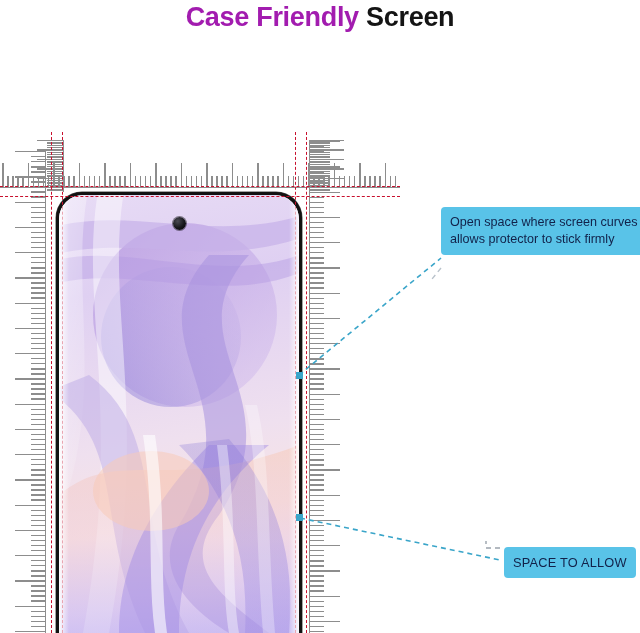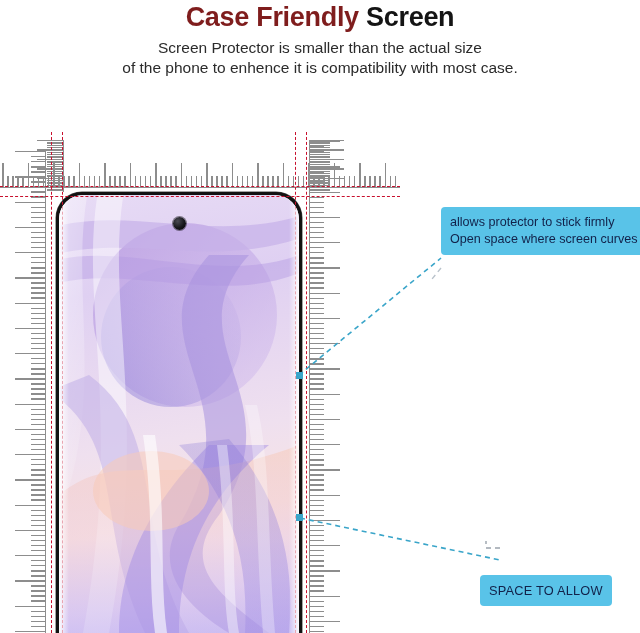--- a/index.html
+++ b/index.html
@@ -9,21 +9,21 @@
     position:relative; overflow:hidden;
   }
 
   
   #header { position:absolute; top:0; left:0; width:640px; height:88px; }
   #title {
     position:absolute; top:2px; left:0; width:640px;
     text-align:center; font-size:27px; font-weight:bold;
     letter-spacing:-0.3px; white-space:nowrap;
   }
-  #title .hl { color:#7f1d1d; }
+  #title .hl { color:#a21caf; }
   #title .nm { color:#141414; }
   #subtitle {
     position:absolute; top:38px; left:0; width:640px;
     text-align:center; color:#2b2b2b;
     font-size:15.5px; line-height:20px;
   }
   #subtitle .l2 { display:block; }
 
   
   #stage { position:absolute; top:0; left:0; width:640px; height:633px; }
@@ -110,40 +110,36 @@
     position:absolute;
     background:#59c3e8;
     border-radius:4px;
     color:#12224a;
     font-size:12.6px;
     line-height:17px;
     padding:7px 9px;
     white-space:nowrap;
   }
   #callout-1 { left:441px; top:207px; }
-  #callout-2 { left:480px; top:547px; font-size:12.8px; letter-spacing:.2px;margin-top:28px; }
+  #callout-2 { left:504px; top:547px; font-size:12.8px; letter-spacing:.2px; }
   .callout .ln { display:block; }
 
   
   .leader { position:absolute; overflow:visible; }
   .marker {
     position:absolute; width:7px; height:7px; background:#3aa5c9;
     z-index:7;
   }
 </style>
 </head>
 <body>
 
 <div id="header">
   <div id="title">
     <span class="hl">Case Friendly</span><span class="nm">&nbsp;</span><span class="nm">Screen</span>
-  </div>
-  <div id="subtitle">
-    <span class="l1">Screen Protector is smaller than the actual size</span>
-    <span class="l2">of the phone to enhence it is compatibility with most case.</span>
   </div>
 </div>
 
 <div id="stage">
 
   <div class="ruler" id="ruler-top">
       <div class="base"></div>
       <div class="tick" style="left: 2px; height: 24px;"></div>
       <div class="tick" style="left: 7.1px; height: 11px;"></div>
       <div class="tick" style="left: 12.2px; height: 11px;"></div>
@@ -540,19 +536,19 @@
     <line x1="299" y1="375" x2="441" y2="258" stroke="#3aa5c9" stroke-width="1.6" stroke-dasharray="5 4"></line>
     <line x1="299" y1="375" x2="441" y2="270" stroke="#cfd6dd" stroke-width="1.4" stroke-dasharray="5 4" opacity="0"></line>
     <line x1="441" y1="268" x2="432" y2="279" stroke="#b9c2cb" stroke-width="1.4" stroke-dasharray="5 4"></line>
     <line x1="300" y1="518" x2="500" y2="560" stroke="#3aa5c9" stroke-width="1.6" stroke-dasharray="5 4"></line>
     <path d="M500 548 L486 548 L486 541" fill="none" stroke="#9aa3ac" stroke-width="1.4" stroke-dasharray="5 4"></path>
   </svg>
   <div class="marker" style="left:296px; top:372px;"></div>
   <div class="marker" style="left:296px; top:514px;"></div>
 
   <div class="callout" id="callout-1">
+    <span class="ln">Open space where screen curves</span>
     <span class="ln">allows protector to stick firmly</span>
-    <span class="ln">Open space where screen curves</span>
   </div>
   <div class="callout" id="callout-2">
     <span class="ln">SPACE TO ALLOW</span>
   </div>
 </div>
 
 </body></html>

